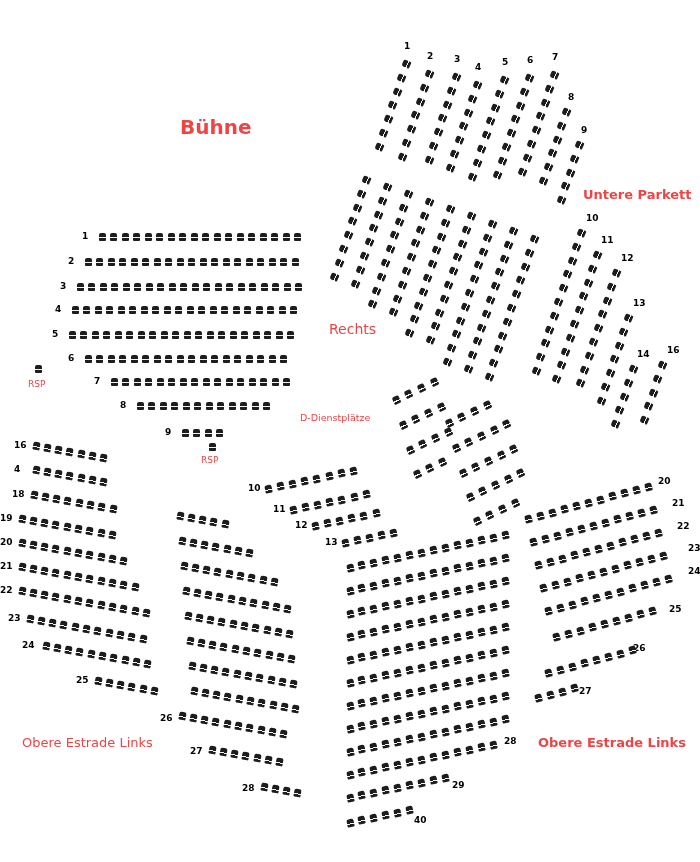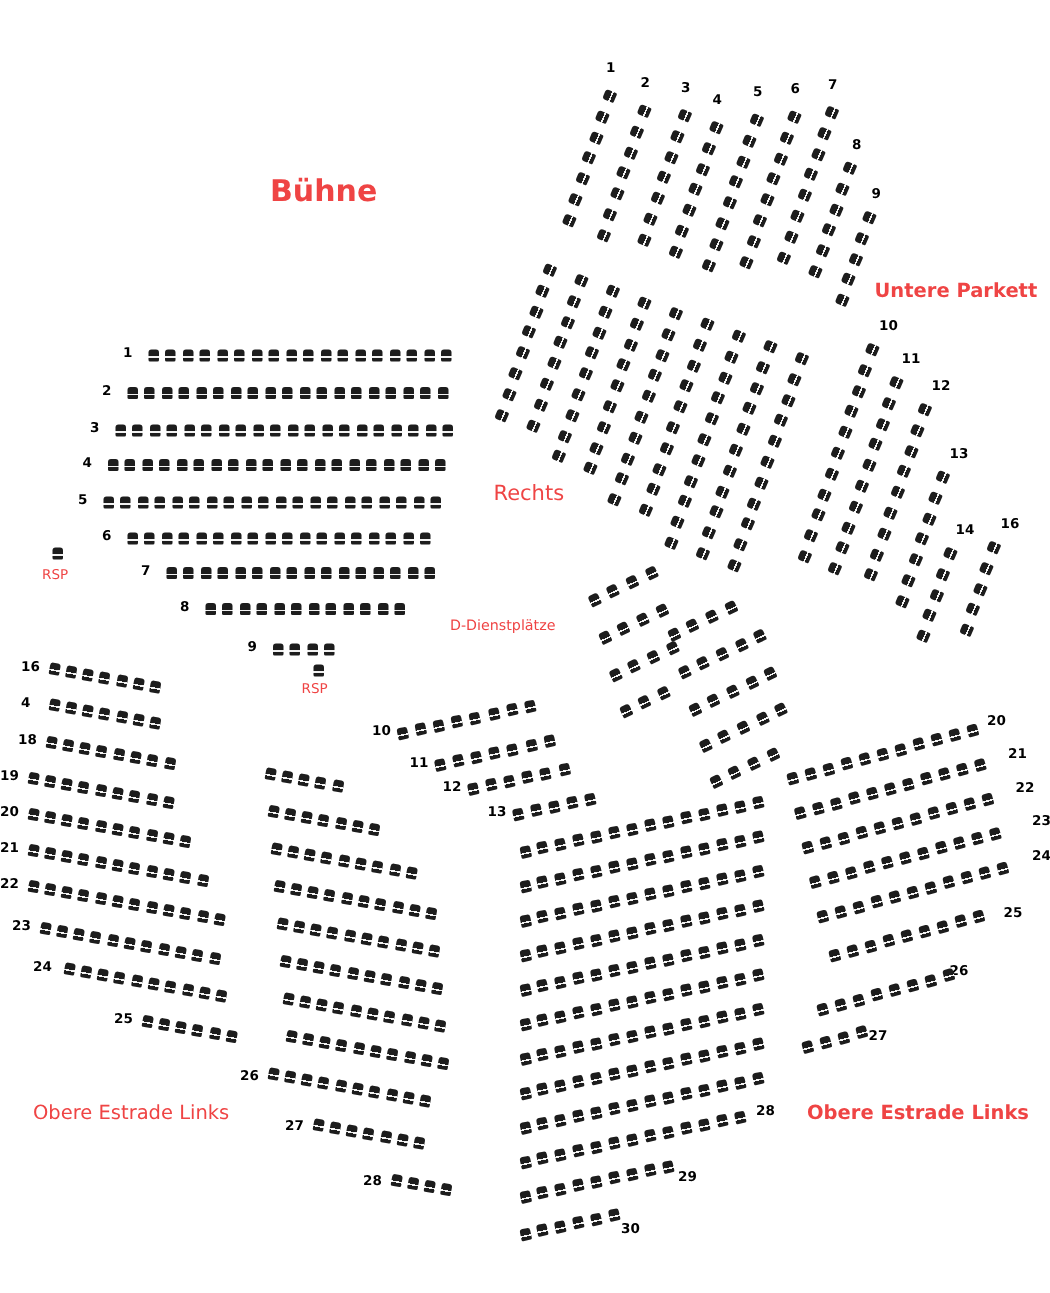--- a/index.html
+++ b/index.html
@@ -922,21 +922,21 @@
       <span class="rowlabel" style="left: 452px; top: 781px;">29</span>
       <div class="seat" style="left: 346.5px; top: 794px; transform: rotate(-12deg);"></div>
       <div class="seat" style="left: 358.433px; top: 791.463px; transform: rotate(-12deg);"></div>
       <div class="seat" style="left: 370.367px; top: 788.927px; transform: rotate(-12deg);"></div>
       <div class="seat" style="left: 382.3px; top: 786.39px; transform: rotate(-12deg);"></div>
       <div class="seat" style="left: 394.234px; top: 783.854px; transform: rotate(-12deg);"></div>
       <div class="seat" style="left: 406.167px; top: 781.317px; transform: rotate(-12deg);"></div>
       <div class="seat" style="left: 418.1px; top: 778.781px; transform: rotate(-12deg);"></div>
       <div class="seat" style="left: 430.034px; top: 776.244px; transform: rotate(-12deg);"></div>
       <div class="seat" style="left: 441.967px; top: 773.708px; transform: rotate(-12deg);"></div>
-      <span class="rowlabel" style="left: 414px; top: 816px;">30</span>
+      <span class="rowlabel" style="left: 414px; top: 816px;">40</span>
       <div class="seat" style="left: 346.5px; top: 819px; transform: rotate(-12deg);"></div>
       <div class="seat" style="left: 358.433px; top: 816.463px; transform: rotate(-12deg);"></div>
       <div class="seat" style="left: 370.367px; top: 813.927px; transform: rotate(-12deg);"></div>
       <div class="seat" style="left: 382.3px; top: 811.39px; transform: rotate(-12deg);"></div>
       <div class="seat" style="left: 394.234px; top: 808.854px; transform: rotate(-12deg);"></div>
       <div class="seat" style="left: 406.167px; top: 806.317px; transform: rotate(-12deg);"></div>
     </div>
   </div>
 
 </body></html>

